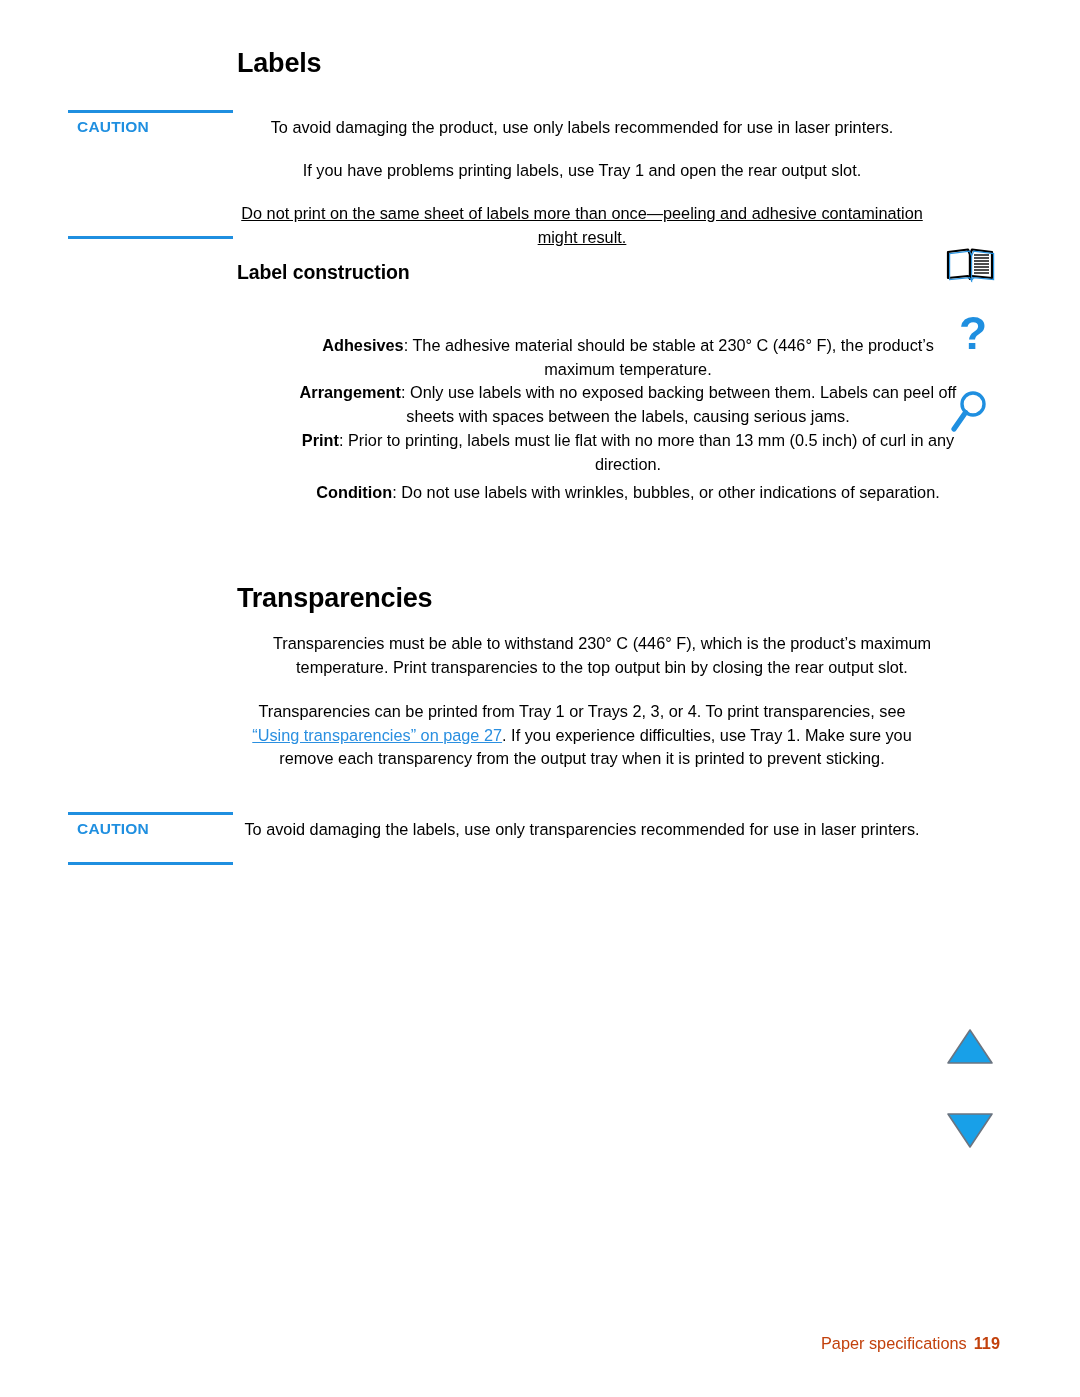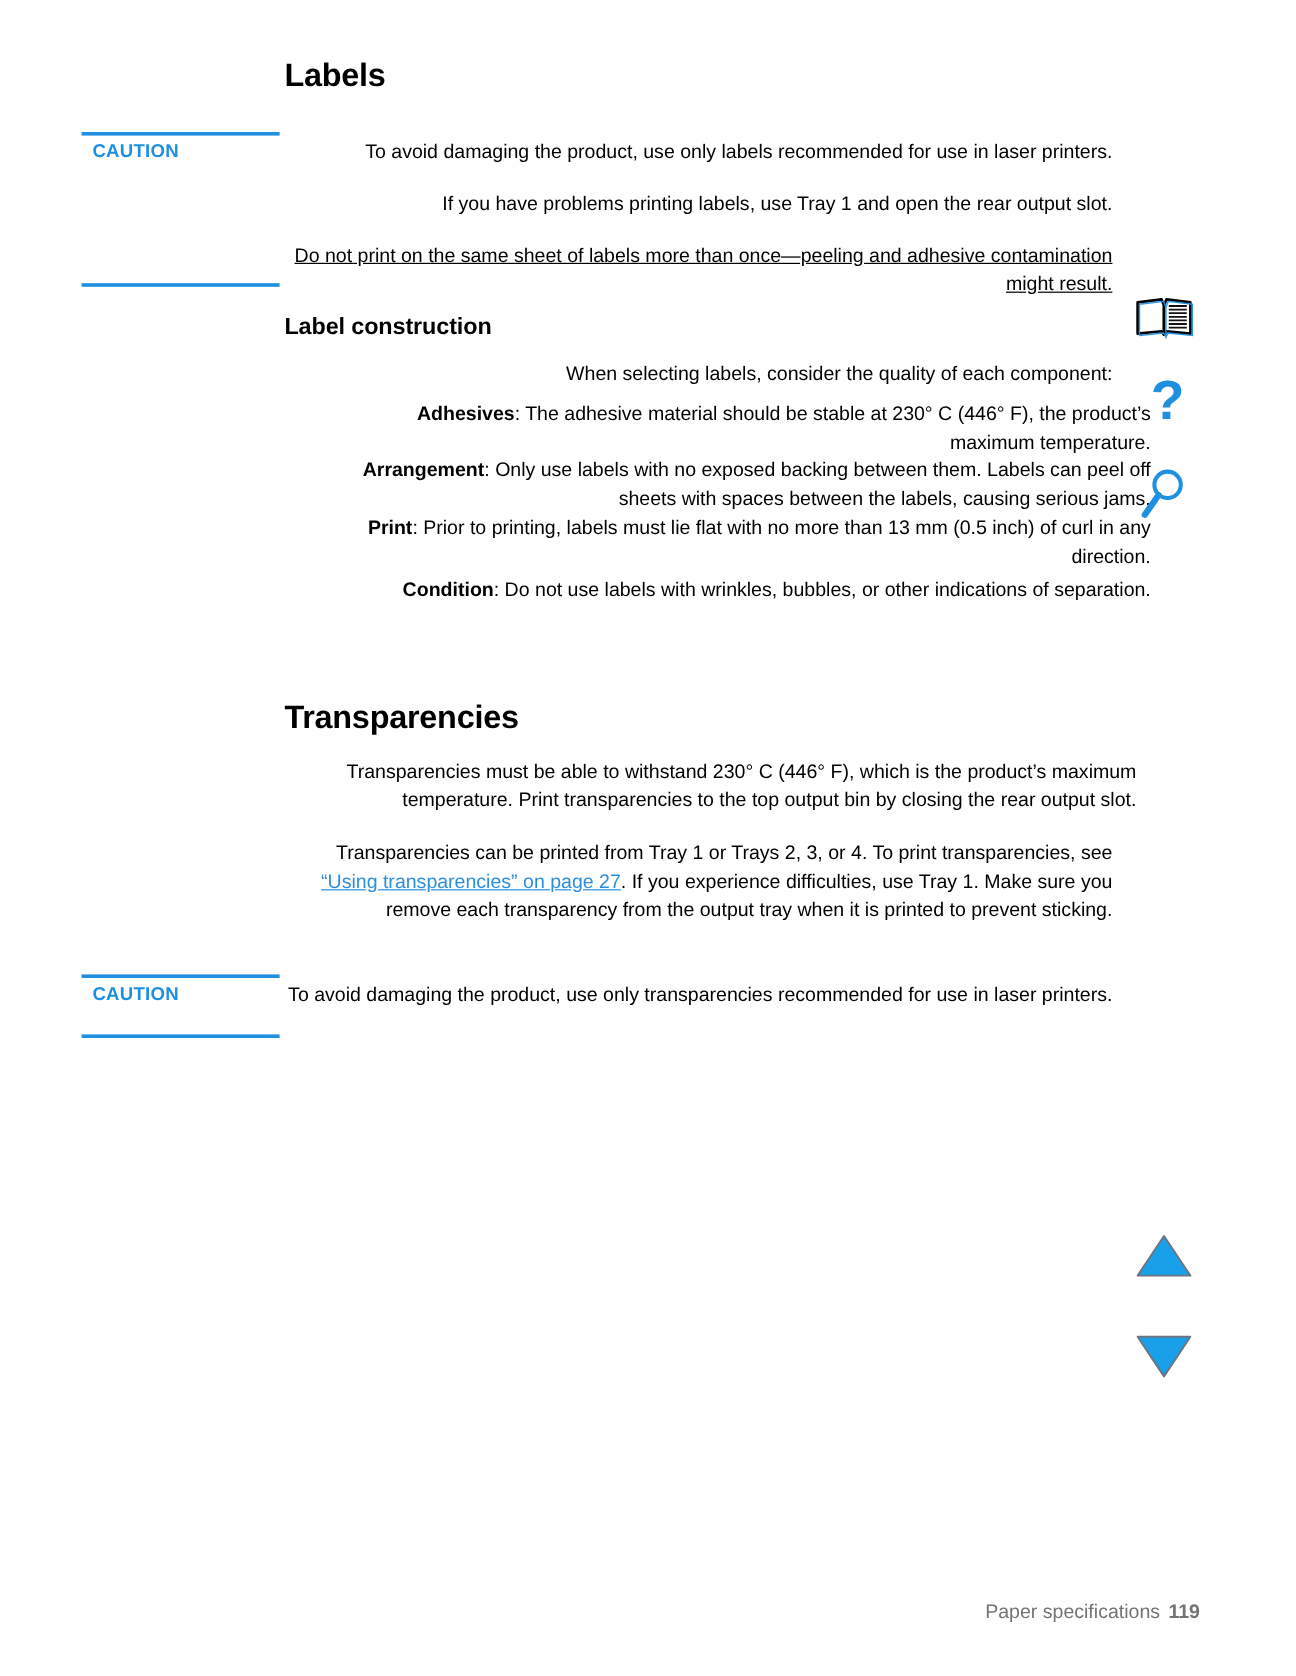--- a/index.html
+++ b/index.html
@@ -49,21 +49,21 @@
   #h-label-construction { top: 261px; }
 
   
   .body-col {
     position: absolute;
     left: 237px;
     width: 690px;
     font-size: 16.3px;
     line-height: 23.5px;
     color: #000;
-    text-align: right;
+    text-align: center;
   }
   .body-col.indented {
     left: 265px;
     width: 662px;
     margin-left: 32px;
   }
   .body-col b { font-weight: bold; }
 
   .link {
     color: #2a8fe0;
@@ -97,21 +97,21 @@
   #icon-search    { left: 944px; top: 387px; }
   #icon-prev-page { left: 944px; top: 1021px; }
   #icon-next-page { left: 944px; top: 1104px; }
 
   
   .footer {
     position: absolute;
     top: 1334px;
     right: 80px;
     font-size: 16.3px;
-    color: #737373;
+    color: #c2410c;
     white-space: nowrap;
   }
   .footer .page-no {
     font-weight: bold;
     margin-left: 7px;
   }
 </style>
 </head>
 <body>
 
@@ -124,21 +124,20 @@
   <div class="caution-rule" style="top:236px;"></div>
 
   <div class="body-col" style="top:116px;">To avoid damaging the product, use only labels recommended for use in laser printers.</div>
 
   <div class="body-col" style="top:159px;">If you have problems printing labels, use Tray 1 and open the rear output slot.</div>
 
   <div class="body-col" style="top:202px;text-decoration:underline;">Do not print on the same sheet of labels more than once—peeling and adhesive contamination might result.</div>
 
   <div class="h2" id="h-label-construction">Label construction</div>
 
-  <div class="body-col" style="top:301px;">When selecting labels, consider the quality of each component:</div>
 
   <div class="body-col indented" style="top:334px;">
     <b>Adhesives</b><span>: The adhesive material should be stable at 230° C (446° F), the product’s maximum temperature.</span>
   </div>
 
   <div class="body-col indented" style="top:381px;">
     <b>Arrangement</b><span>: Only use labels with no exposed backing between them. Labels can peel off sheets with spaces between the labels, causing serious jams.</span>
   </div>
 
   <div class="body-col indented" style="top:429px;">
@@ -155,21 +154,21 @@
   <div class="body-col" style="top:632px;margin-left:20px;">Transparencies must be able to withstand 230° C (446° F), which is the product’s maximum temperature. Print transparencies to the top output bin by closing the rear output slot.</div>
 
   <div class="body-col" style="top:700px;">
     <span>Transparencies can be printed from Tray 1 or Trays 2, 3, or 4. To print transparencies, see </span><a class="link" href="#">“Using transparencies” on page 27</a><span>. If you experience difficulties, use Tray 1. Make sure you remove each transparency from the output tray when it is printed to prevent sticking.</span>
   </div>
 
   <div class="caution-rule" style="top:812px;"></div>
   <div class="caution-label" style="top:820px;">CAUTION</div>
   <div class="caution-rule" style="top:862px;"></div>
 
-  <div class="body-col" style="top:818px;">To avoid damaging the product, use only transparencies recommended for use in laser printers.</div>
+  <div class="body-col" style="top:818px;">To avoid damaging the labels, use only transparencies recommended for use in laser printers.</div>
 
   <svg class="nav-icon" id="icon-toc" viewBox="0 0 52 52">
     <g transform="translate(2,4)">
       <path d="M2 4 L22 1.5 L24 6.5 L24 31 L22 28 L2 30 Z" fill="#ffffff" stroke="#000000" stroke-width="2.2" stroke-linejoin="round"></path>
       <path d="M46 4 L26 1.5 L24 6.5 L24 31 L26 28 L46 30 Z" fill="#ffffff" stroke="#000000" stroke-width="2.2" stroke-linejoin="round"></path>
       <g stroke="#111111" stroke-width="1.5">
         <path d="M28 7 h15"></path>
           <path d="M28 10 h15"></path>
           <path d="M28 13 h15"></path>
         <path d="M28 16 h15"></path>

